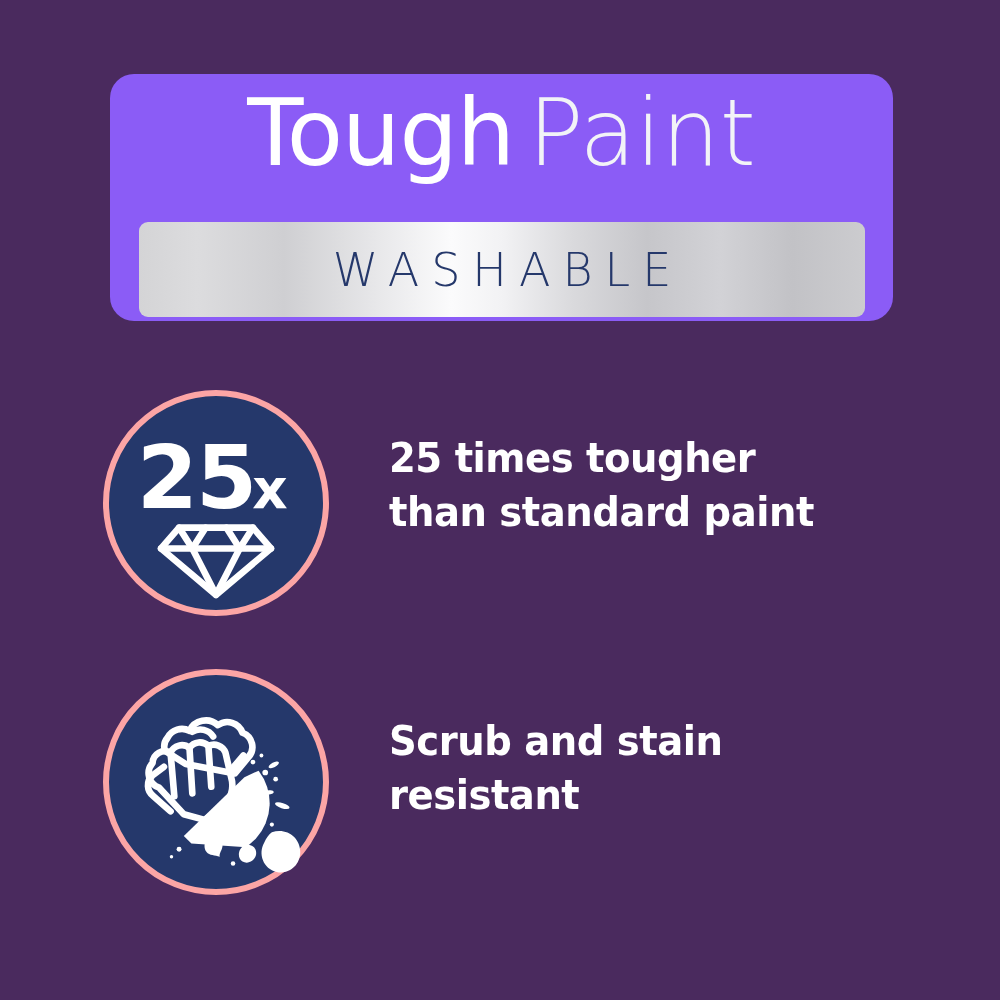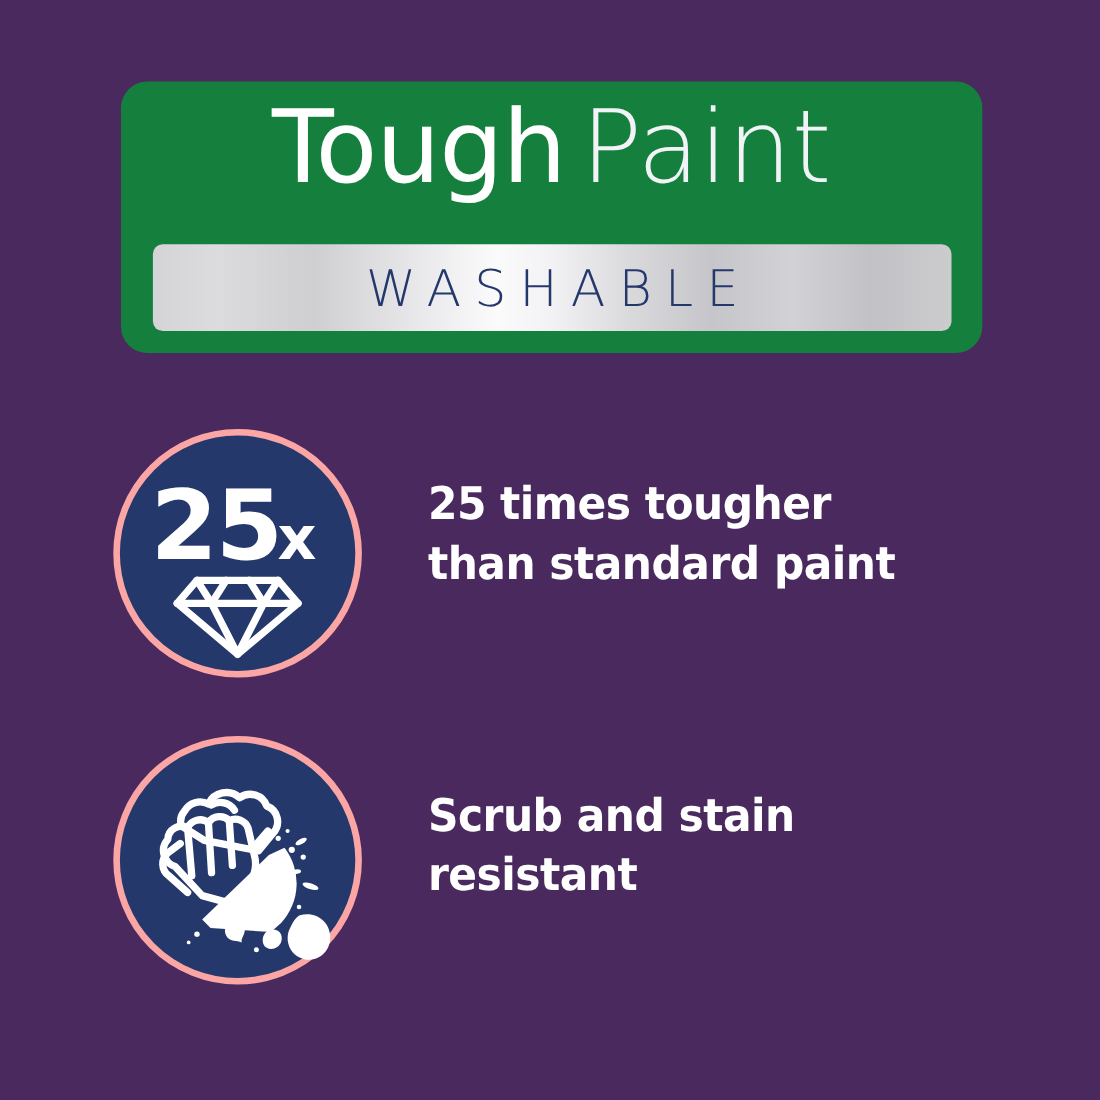--- a/index.html
+++ b/index.html
@@ -19,21 +19,21 @@
     overflow: hidden;
   }
 
   
   #brand-badge {
     position: absolute;
     left: 110px;
     top: 74px;
     width: 783px;
     height: 247px;
-    background: #15803d;
+    background: #8b5cf6;
     border-radius: 24px;
     box-sizing: border-box;
   }
   #brand-wordmark {
     position: absolute;
     left: 0;
     top: 14px;
     width: 783px;
     text-align: center;
     white-space: nowrap;
@@ -54,21 +54,21 @@
     letter-spacing: 0px;
     margin-left: 14px;
   }
 
   
   #washable-strip {
     position: absolute;
     left: 29px;
     top: 148px;
     width: 726px;
-    height: 79px;
+    height: 95px;
     border-radius: 9px;
     background: linear-gradient(
       90deg,
       #d4d4d6 0%,
       #dcdcde 8%,
       #cfcfd2 20%,
       #e8e8ea 33%,
       #fbfbfc 43%,
       #f2f2f4 50%,
       #d9d9dc 60%,

